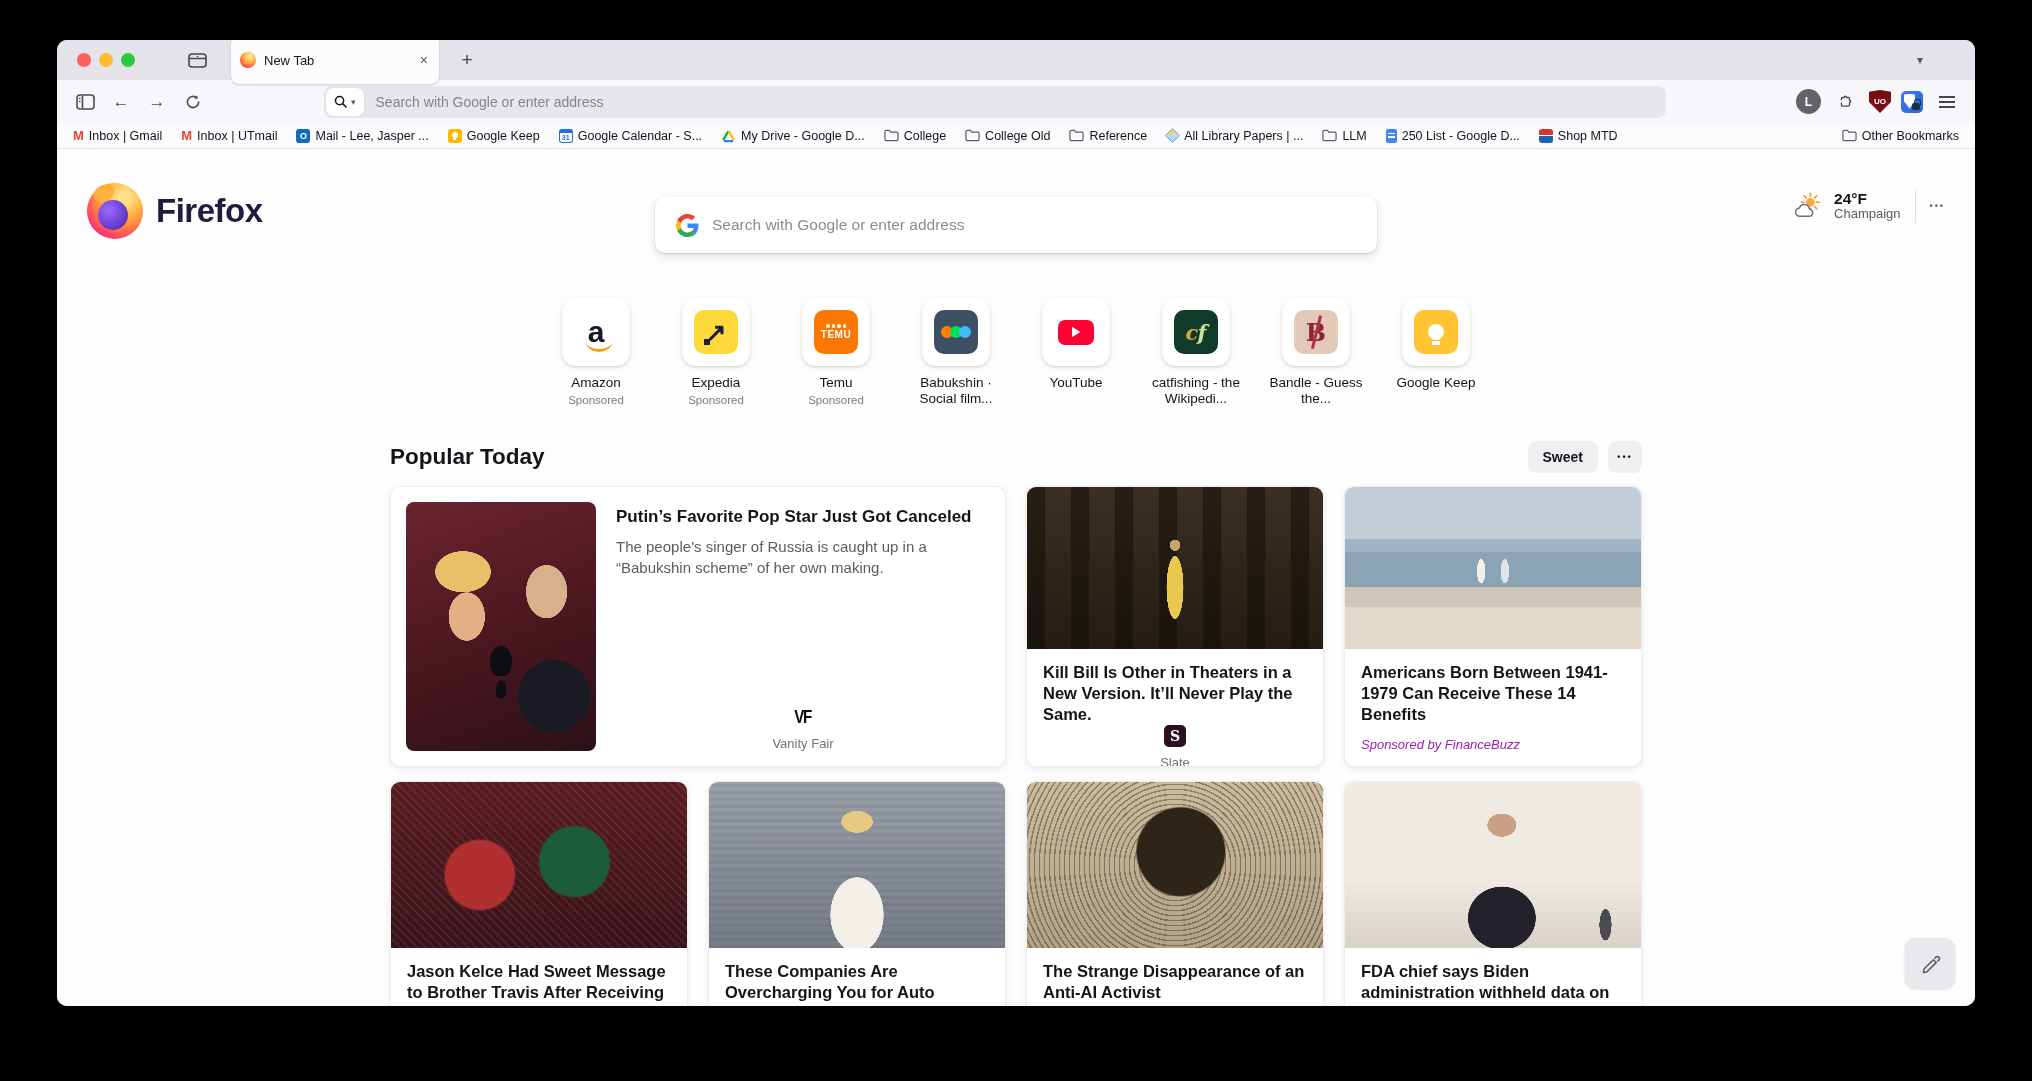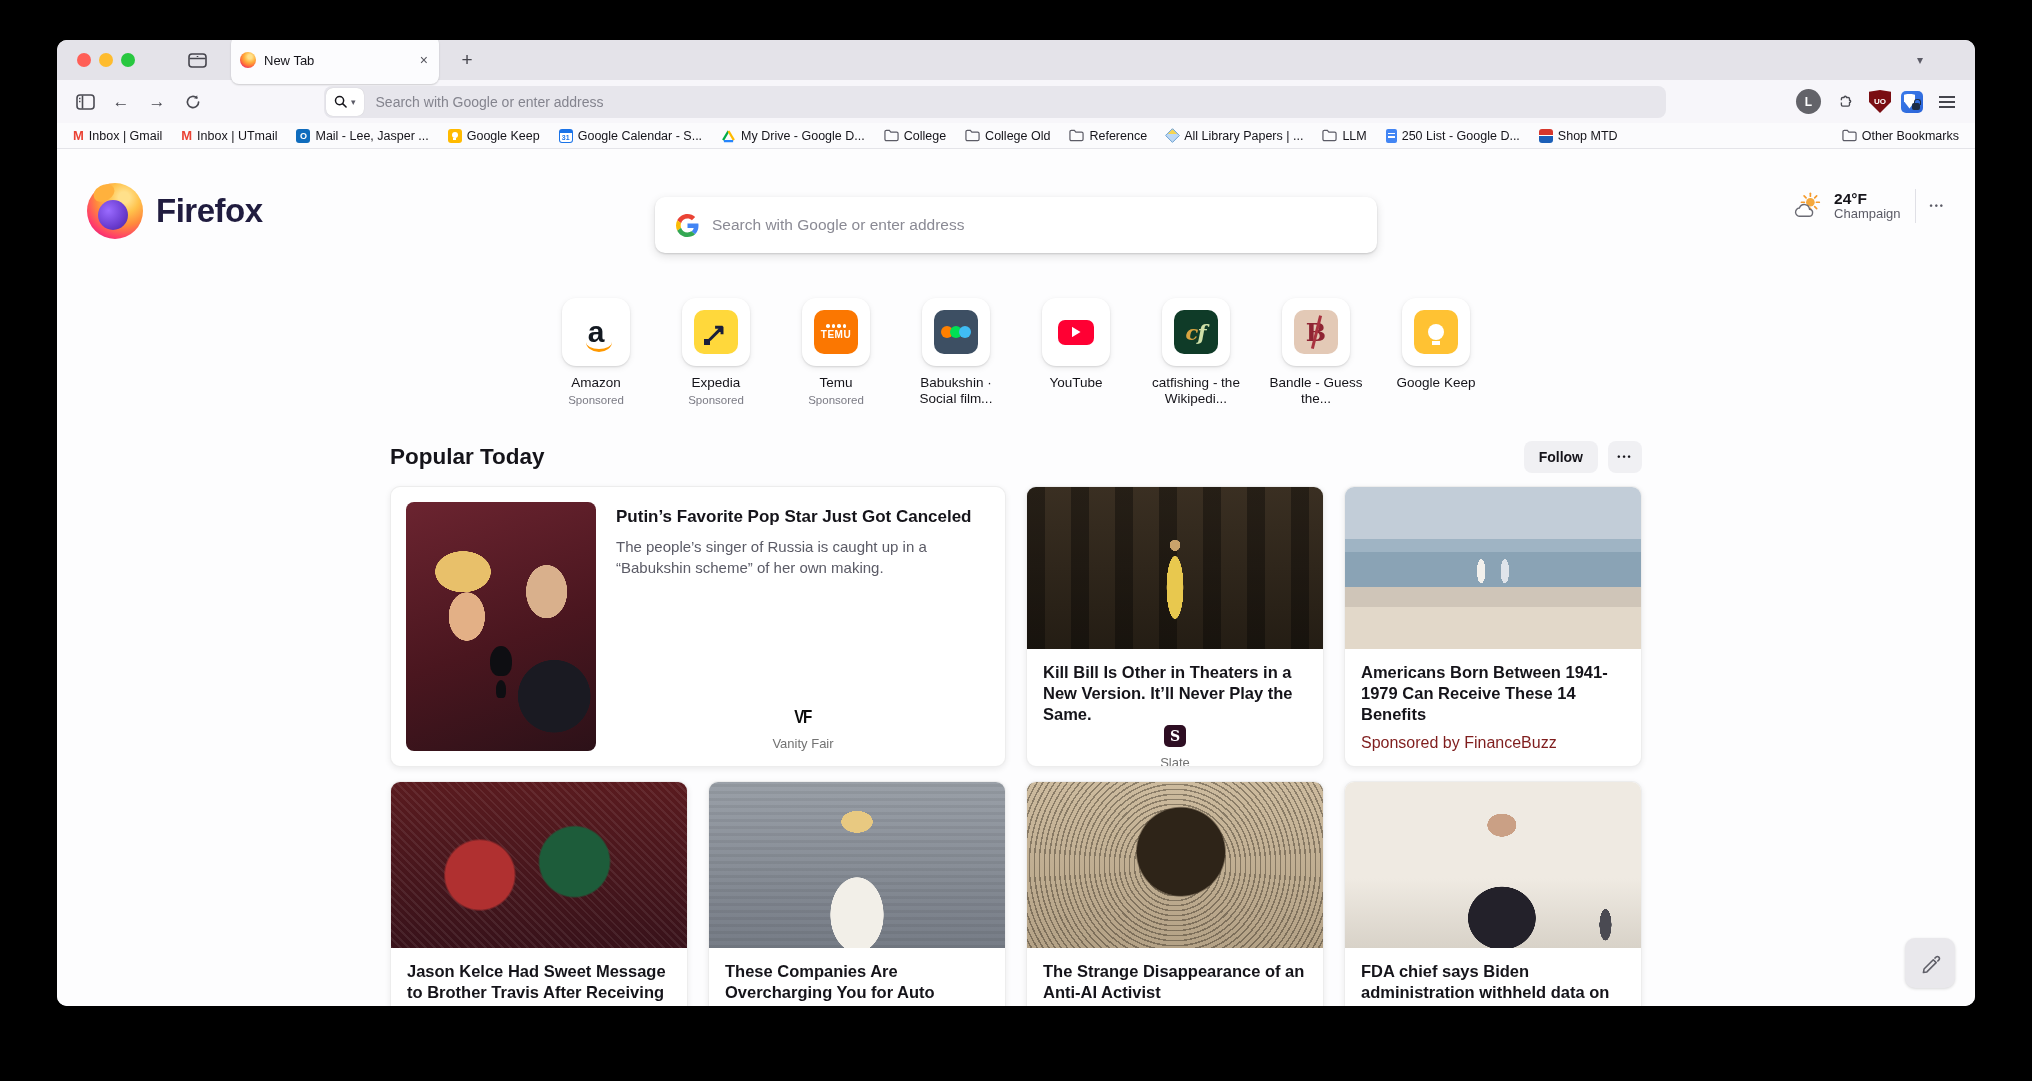--- a/index.html
+++ b/index.html
@@ -159,21 +159,21 @@
   .fdesc { margin-top:8px; font-size:15px; color:#5b5b66; line-height:1.4; }
   .srcrow { margin-top:auto; display:flex; align-items:center; gap:8px;flex-direction:column; }
   .vf { font-size:19px; font-weight:900; color:#0b0b0b; letter-spacing:-1.5px; transform:scaleX(.8); }
   .srcname { font-size:13px; color:#737373; }
   .smallcard { height:281px; }
   .thumb { height:162px; flex:none; }
   .cbody { flex:1; display:flex; flex-direction:column; padding:13px 16px 14px; }
   .ctitle { font-size:16.5px; font-weight:700; color:#15141a; line-height:1.28; }
   .slogo { width:22px; height:22px; border-radius:5px; background:#2e0e23; color:#fff; font-weight:800;
            font-size:14px; display:flex; align-items:center; justify-content:center; font-family:"DejaVu Serif",serif; }
-  .sponsoredline { margin-top:auto; font-size:16px; color:#7f1d1d; }
+  .sponsoredline { margin-top:auto; font-size:13px; color:#a21caf;font-style:italic; }
   .card2 { height:260px; }
   .thumb2 { height:166px; flex:none; }
 
   
   .putin-thumb { background:
       radial-gradient(ellipse 46px 34px at 30% 28%, #e8c06a 0 60%, transparent 61%),
       radial-gradient(ellipse 30px 40px at 32% 46%, #e3b086 0 60%, transparent 61%),
       radial-gradient(ellipse 34px 44px at 74% 36%, #d9b08c 0 60%, transparent 61%),
       radial-gradient(ellipse 60px 60px at 78% 78%, #1a1a22 0 60%, transparent 61%),
       linear-gradient(160deg, #6b2430, #4a161f 55%, #2c1118); position:relative; }
@@ -480,21 +480,21 @@
           </div>
         <div class="slabel">Google Keep</div>
         <div class="ssub"></div>
       </div>
     </div>
 
     <div class="feed">
       <div class="feedhead">
         <div class="feedtitle">Popular Today</div>
         <div class="headbtns">
-          <button class="followbtn">Follow</button>
+          <button class="followbtn">Sweet</button>
           <button class="dotsbtn">•••</button>
         </div>
       </div>
 
       <div class="grid">
 
         <div class="card featured">
           <div class="fimg putin-thumb"></div>
           <div class="fbody">
             <div class="ftitle">Putin’s Favorite Pop Star Just Got Canceled</div>

